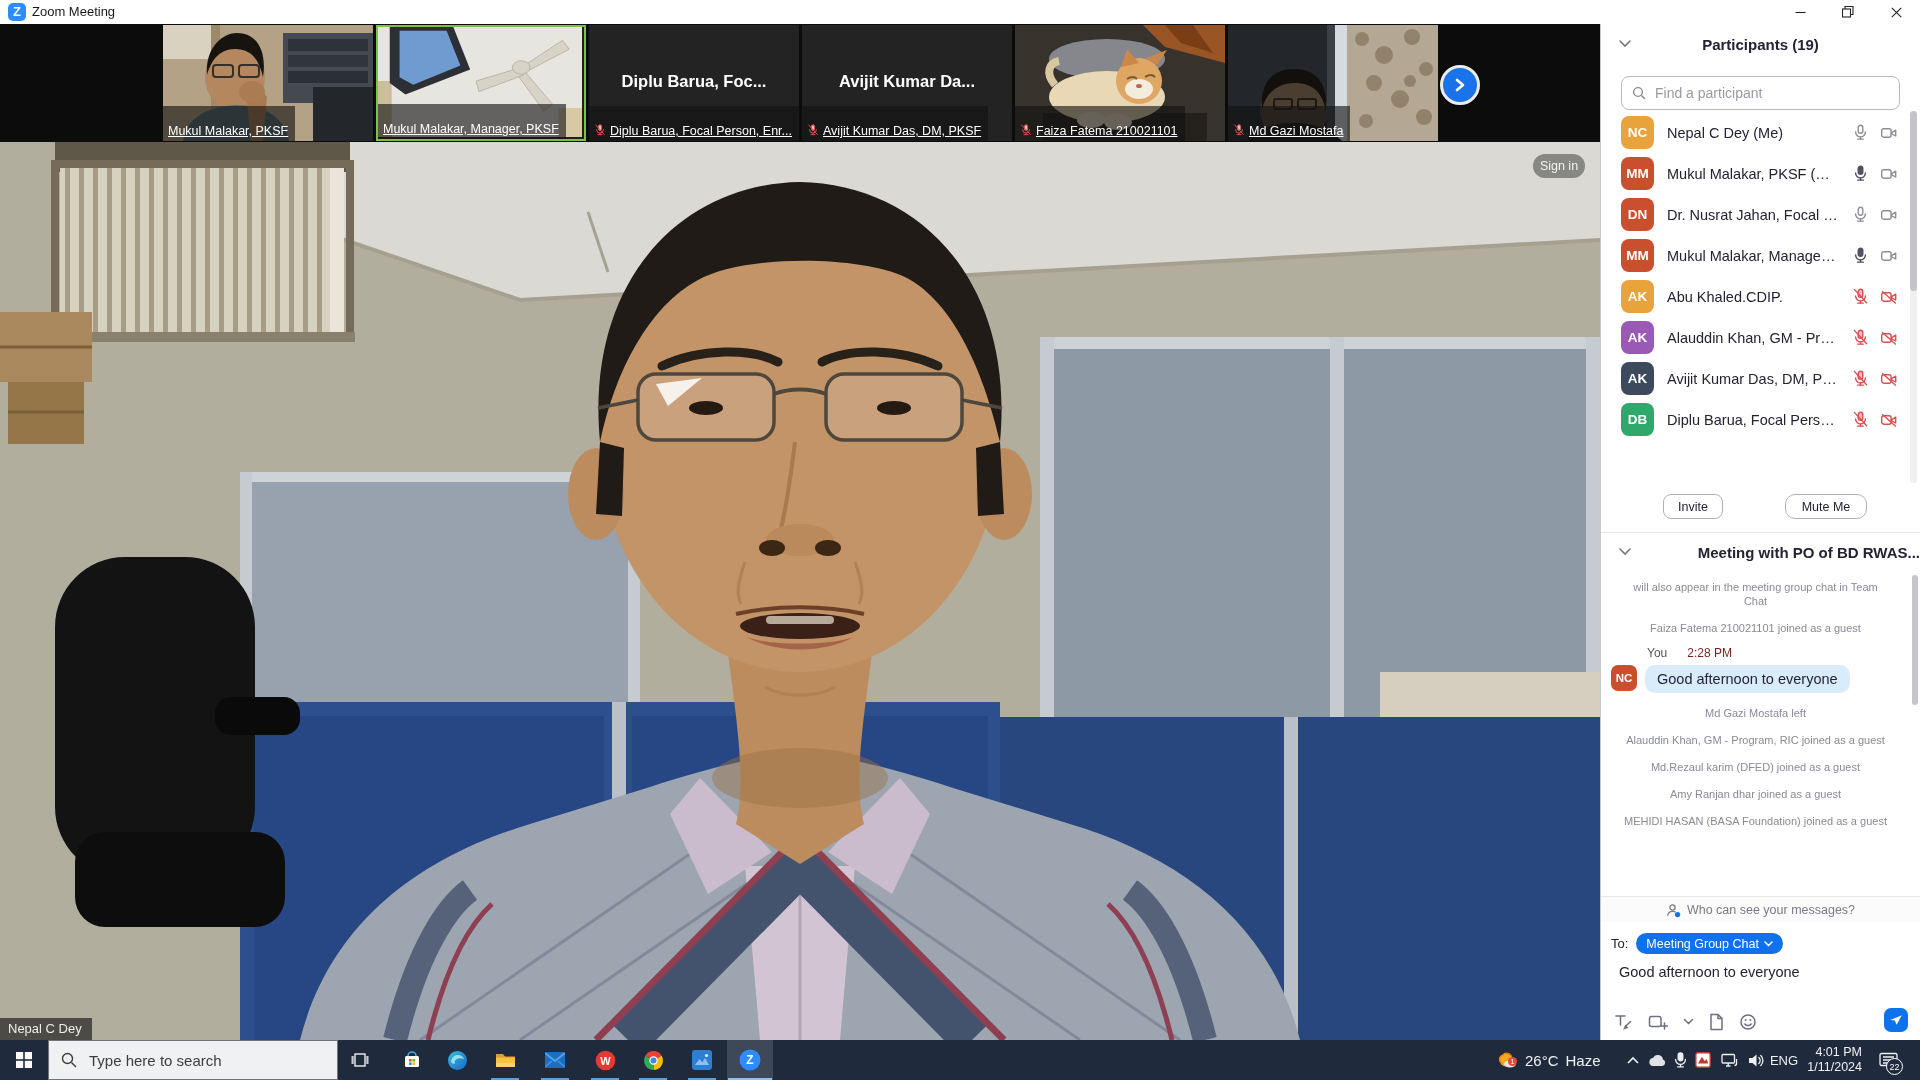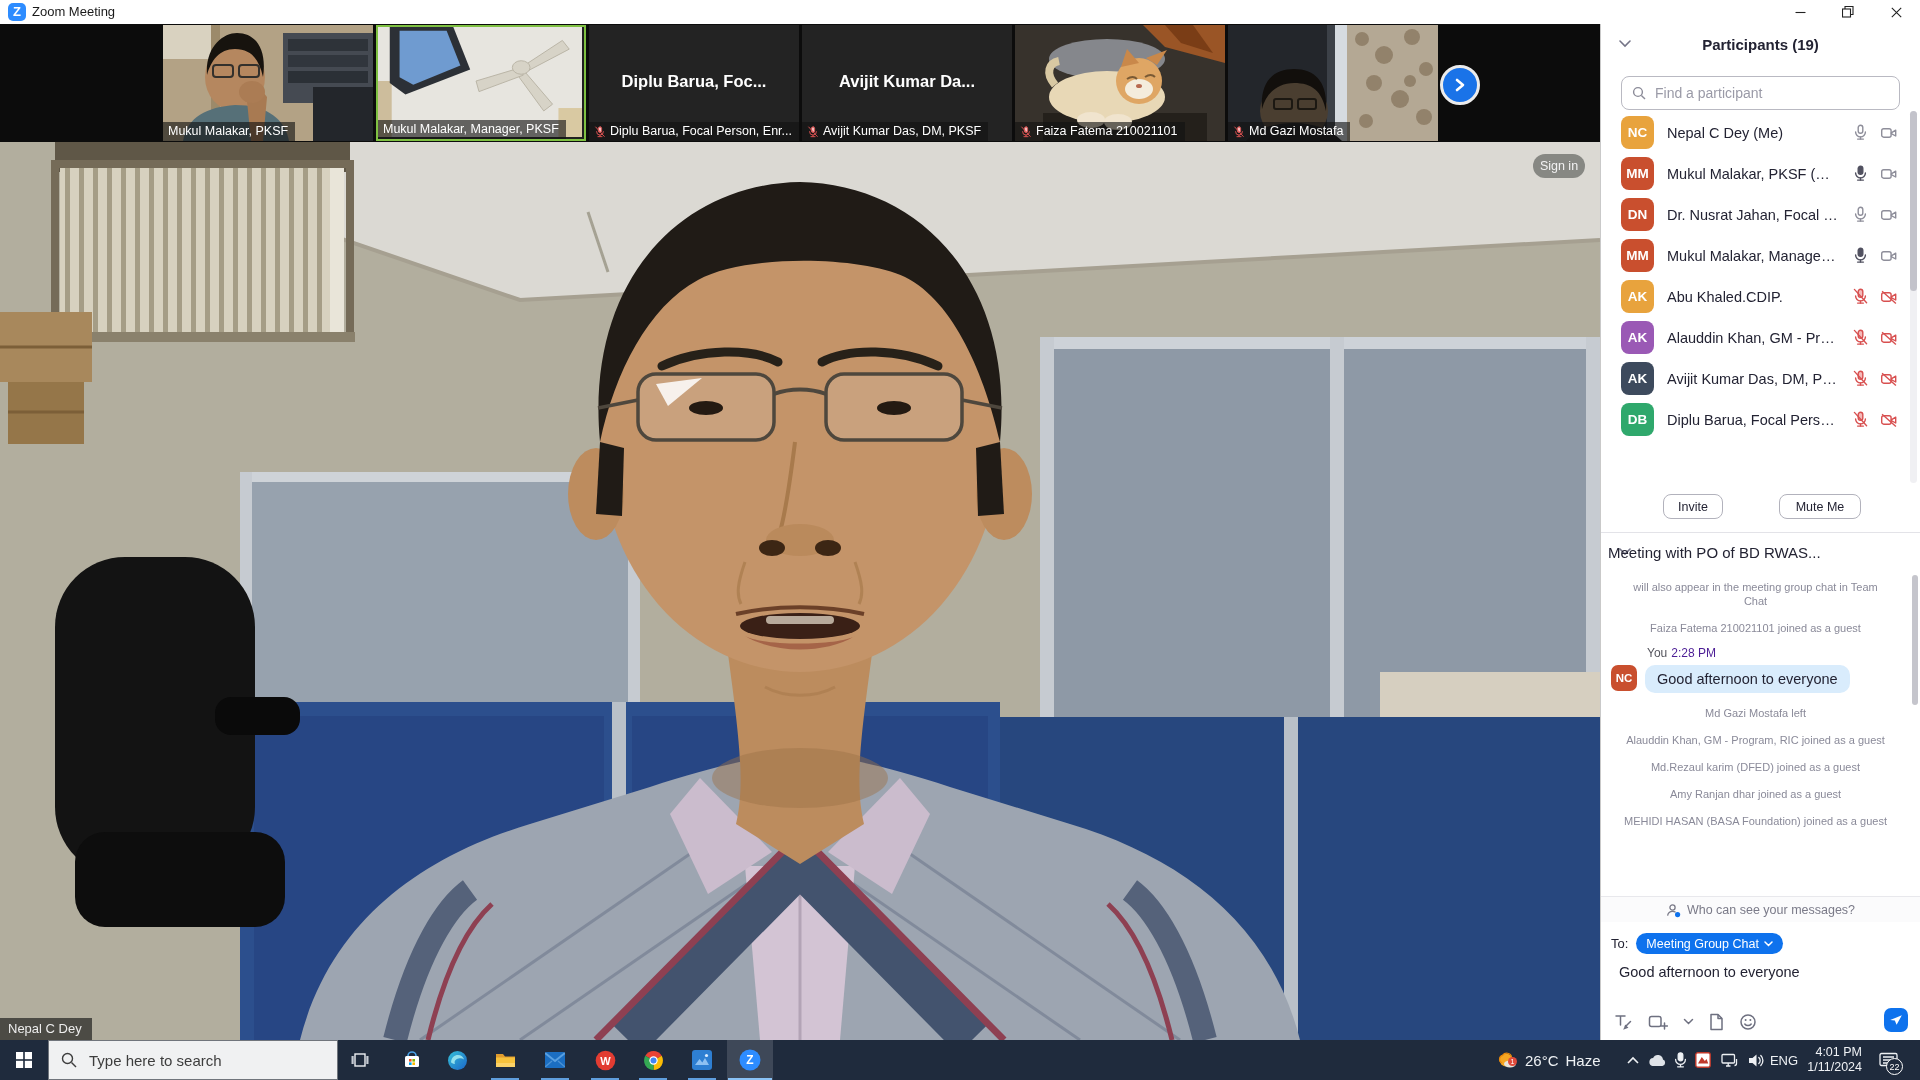--- a/index.html
+++ b/index.html
@@ -17,21 +17,21 @@
   
   .app{position:absolute;left:0;top:24px;width:1920px;height:1016px;background:#0c0c0c;}
 
   
   .filmstrip{position:absolute;left:0;top:0;width:1600px;height:118px;background:#0c0c0c;}
   .tile{position:absolute;top:1px;width:210px;height:116px;background:#202020;overflow:hidden;box-sizing:border-box;}
   .tile.active{border:2px solid #7fc142;}
   .tile svg.art{position:absolute;left:0;top:0;width:100%;height:100%;}
   .tile.active svg.art{left:-2px;top:-2px;}
   .tile-center-name{position:absolute;left:0;right:0;top:50%;transform:translateY(-60%);text-align:center;color:#fff;font-weight:bold;font-size:16.5px;white-space:nowrap;}
-  .tile-label{position:absolute;left:0;bottom:0;max-width:100%;display:flex;align-items:flex-end;gap:4px;background:rgba(18,18,18,0.62);color:#fff;font-size:12.5px;padding:2px 7px 3px 5px;white-space:nowrap;overflow:hidden;box-sizing:border-box;}
+  .tile-label{position:absolute;left:0;bottom:0;max-width:100%;display:flex;align-items:flex-start;gap:4px;background:rgba(18,18,18,0.62);color:#fff;font-size:12.5px;padding:18px 7px 3px 5px;white-space:nowrap;overflow:hidden;box-sizing:border-box;text-decoration:underline;}
   .next-btn{position:absolute;left:1440px;top:41px;width:34px;height:34px;border-radius:50%;background:#1a73e8;border:3px solid #ececec;display:flex;align-items:center;justify-content:center;}
 
   
   .stage{position:absolute;left:0;top:118px;width:1600px;height:898px;overflow:hidden;background:#b2ae9e;padding-left:36px;}
   .stage svg.scene{position:absolute;left:0;top:0;}
   .signin{position:absolute;left:1533px;top:12px;width:52px;height:24px;border-radius:12px;background:rgba(66,70,66,0.55);color:#f2f2f2;font-size:12.5px;display:flex;align-items:center;justify-content:center;}
   .speaker-label{position:absolute;left:0;bottom:0;background:rgba(22,22,22,0.65);color:#ededed;font-size:13px;padding:3px 10px 4px 8px;}
 
   
   .sidebar{position:absolute;left:1600px;top:0;width:320px;height:1016px;background:#ffffff;border-left:1px solid #c9c9c9;box-sizing:border-box;}
@@ -43,28 +43,28 @@
   .plist{position:absolute;top:88px;left:0;right:10px;}
   .p-row{display:flex;align-items:center;height:41px;padding:0 12px 0 20px;gap:13px;}
   .p-avatar{width:33px;height:33px;border-radius:8px;color:#fff;font-weight:bold;font-size:13.5px;display:flex;align-items:center;justify-content:center;flex:none;}
   .p-name{flex:1;font-size:14.5px;color:#232333;white-space:nowrap;overflow:hidden;text-overflow:ellipsis;}
   .p-icons{display:flex;gap:11px;align-items:center;flex:none;}
   .pscroll-track{position:absolute;right:3px;top:87px;width:7px;height:372px;background:#f0f0f3;border-radius:4px;}
   .pscroll-thumb{position:absolute;right:3px;top:87px;width:7px;height:180px;background:#c3c3cb;border-radius:4px;}
   .btn-row{position:absolute;top:470px;left:0;right:0;height:24px;}
   .zbtn{position:absolute;height:23px;border:1px solid #b2b2bc;border-radius:8px;background:#fff;font-size:12.5px;color:#232333;display:flex;align-items:center;justify-content:center;font-family:"Liberation Sans",sans-serif;}
   .btn-invite{left:62px;width:58px;}
-  .btn-mute{left:178px;width:80px;}
+  .btn-mute{left:184px;width:80px;border-radius:10px;}
   .sb-divider{position:absolute;top:508px;left:0;right:0;height:1px;background:#e3e3e8;}
-  .c-header{position:absolute;top:520px;left:0;right:0;text-align:left;font-size:15px;font-weight:normal;color:#232333;padding-left:7px;}
+  .c-header{position:absolute;top:520px;left:0;right:0;text-align:right;font-size:15px;font-weight:bold;color:#232333;padding-left:7px;}
   .chat-events{position:absolute;top:543px;left:0;right:10px;height:329px;overflow:hidden;}
   .c-notice{margin:13px auto 0;max-width:266px;text-align:center;font-size:11px;line-height:14px;color:#8a8a99;}
   .c-msg{margin:11px 0 0 10px;}
   .c-msg .meta{margin-left:36px;font-size:12px;color:#55555e;}
-  .c-msg .meta .t{color:#4c1d95;margin-left:4px;}
+  .c-msg .meta .t{color:#7f1d1d;margin-left:20px;}
   .c-msg .mrow{display:flex;gap:8px;margin-top:5px;align-items:flex-start;}
   .c-avatar{width:26px;height:26px;border-radius:7px;color:#fff;font-weight:bold;font-size:11.5px;display:flex;align-items:center;justify-content:center;flex:none;}
   .bubble{background:#d9ecfc;border-radius:10px;padding:6px 12px;font-size:14.5px;color:#232333;white-space:nowrap;}
   .cscroll-thumb{position:absolute;right:2px;top:551px;width:6px;height:130px;background:#c5c5cc;border-radius:3px;}
   .privacy{position:absolute;top:872px;left:0;right:0;height:26px;background:#fbfbfc;border-top:1px solid #e8e8ec;display:flex;align-items:center;justify-content:center;gap:6px;font-size:12.5px;color:#7a7a88;}
   .composer{position:absolute;top:898px;left:0;right:0;bottom:0;background:#fff;}
   .to-row{position:absolute;top:11px;left:10px;display:flex;align-items:center;gap:8px;}
   .to-label{font-size:13px;color:#232333;}
   .to-pill{height:21px;background:#0e72ed;border-radius:11px;color:#fff;font-size:12.5px;display:flex;align-items:center;gap:5px;padding:0 10px;}
   .draft{position:absolute;top:42px;left:18px;font-size:14.5px;color:#232333;}

